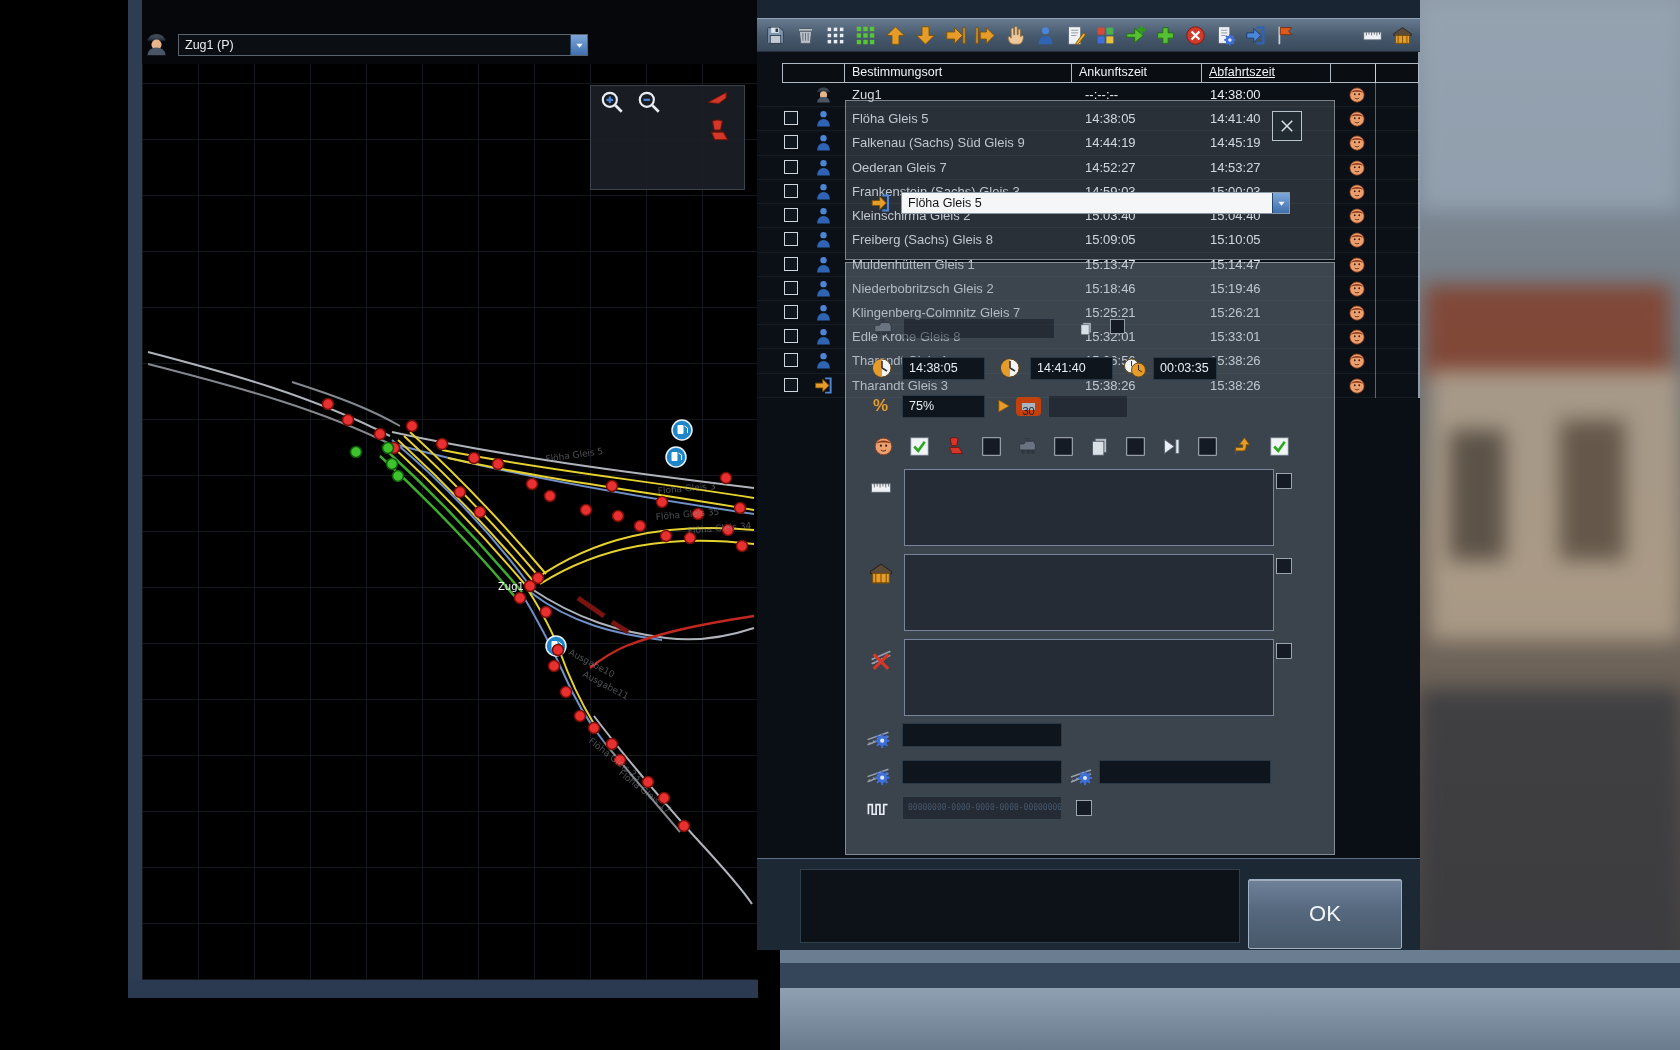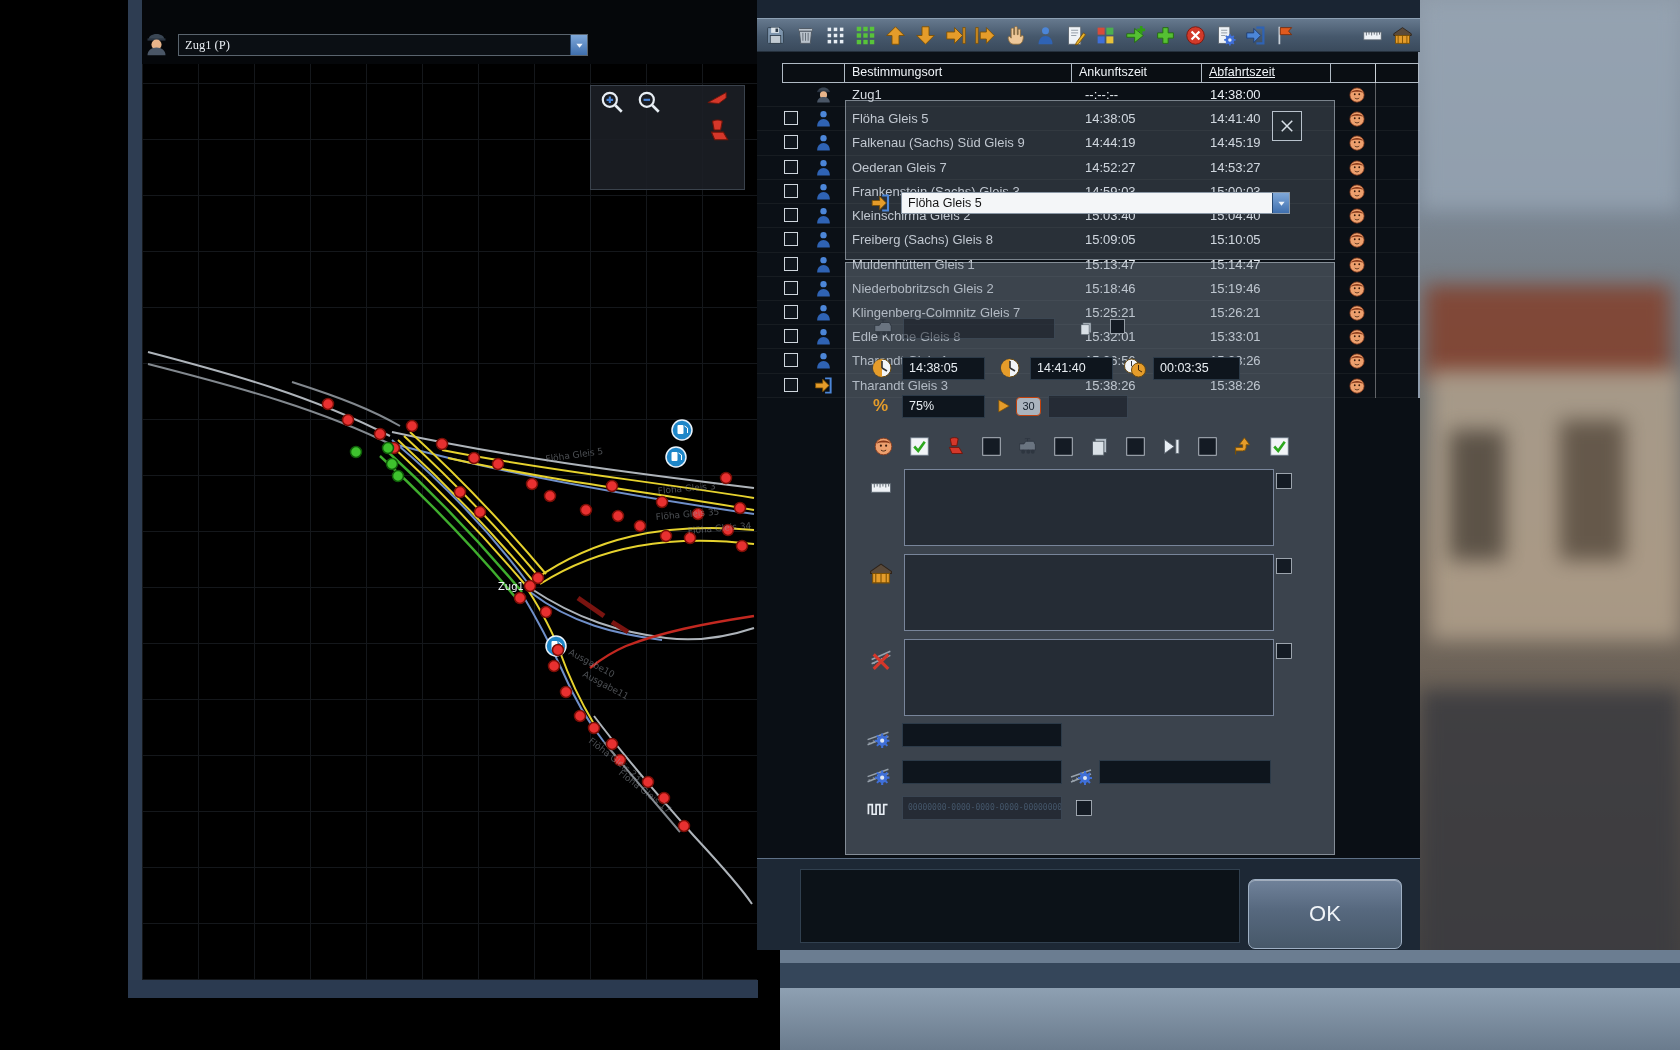--- a/index.html
+++ b/index.html
@@ -22,21 +22,21 @@
   .b6{left:0;top:0;width:260px;height:210px;background:#97a5b4;opacity:.8;}
 
   
   .frame-left{left:128px;top:0;width:14px;height:998px;background:#2e3d52;}
   .frame-bottom{left:128px;top:980px;width:630px;height:18px;background:#2b3a50;}
 
   
   .map-head{left:142px;top:0;width:615px;height:64px;background:#05070a;}
   .avatar{left:1px;top:30px;width:27px;height:28px;}
   .train-dd{left:36px;top:34px;width:410px;height:22px;background:#0b0f14;border:1px solid #5a646e;display:flex;}
-  .train-dd .dd-text{flex:1;color:#e8edf2;font-size:12.5px;line-height:20px;padding-left:6px;white-space:nowrap;overflow:hidden;font-family:Liberation Serif, serif;}
+  .train-dd .dd-text{flex:1;color:#e8edf2;font-size:12.5px;line-height:20px;padding-left:6px;white-space:nowrap;overflow:hidden;}
   .dd-btn{width:17px;background:linear-gradient(180deg,#7fa8d9,#3f6fae);border-left:1px solid #24456e;display:flex;align-items:center;justify-content:center;}
   .dd-btn .icon{width:9px;height:9px;}
 
   
   .map{left:142px;top:64px;width:615px;height:916px;background:#000;
     background-image:repeating-linear-gradient(0deg,#14171b 0 1px,transparent 1px 56px),
                      repeating-linear-gradient(90deg,#14171b 0 1px,transparent 1px 56px);}
   .map svg.tracks{position:absolute;left:0;top:0;width:615px;height:916px;}
   .tG{stroke:#aeb4ba;fill:none;stroke-width:2;}
   .tG2{stroke:#82888e;fill:none;stroke-width:2;}
@@ -97,25 +97,25 @@
   .dd-field .dd-text{flex:1;color:#141414;font-size:12.5px;line-height:20px;padding-left:6px;}
   .i-loco1{left:26px;top:217px;width:24px;height:22px;}
   .f-sched{left:58px;top:218px;width:152px;height:21px;}
   .i-mini{left:232px;top:221px;width:18px;height:15px;}
   .cb1{left:264px;top:218px;width:17px;height:17px;}
   .i-clk1{left:25px;top:256px;width:24px;height:24px;}
   .f-arr{left:57px;top:257px;width:83px;height:23px;}
   .i-clk1b{left:153px;top:256px;width:24px;height:24px;}
   .f-dep{left:185px;top:257px;width:83px;height:23px;}
   .i-clk2{left:276px;top:256px;width:27px;height:24px;}
-  .f-dur{left:308px;top:257px;width:87px;height:23px;}
+  .f-dur{left:308px;top:257px;width:64px;height:23px;}
   .pcticon{left:28px;top:295px;width:20px;height:22px;color:#e59c2a;font-weight:bold;font-size:17px;line-height:22px;}
   .f-pct{left:57px;top:295px;width:83px;height:23px;}
   .i-arrsm{left:150px;top:297px;width:18px;height:18px;}
-  .sp30{left:171px;top:297px;width:25px;height:19px;background:#aab4be;border:1px solid #c2410c;border-radius:4px;
+  .sp30{left:171px;top:297px;width:25px;height:19px;background:#aab4be;border:6px solid #c2410c;border-radius:4px;
         color:#15202c;font-size:11px;font-weight:normal;text-align:center;line-height:17px;}
   .f-spd{left:203px;top:295px;width:80px;height:23px;}
   .optrow{left:0;top:336px;width:470px;height:24px;display:flex;gap:15px;padding-left:28px;}
   .optrow .icon{width:21px;height:21px;flex:0 0 auto;}
   .gico1{left:21px;top:376px;width:30px;height:23px;}
   .gbox1{left:59px;top:369px;width:370px;height:77px;}
   .gcb1{left:430px;top:372px;width:18px;height:18px;}
   .gico2{left:21px;top:461px;width:30px;height:25px;}
   .gbox2{left:59px;top:454px;width:370px;height:77px;}
   .gcb2{left:430px;top:457px;width:18px;height:18px;}
@@ -134,21 +134,21 @@
           font-size:8px !important;color:#44566a !important;line-height:22px !important;overflow:hidden;white-space:nowrap;}
   .cbg{left:230px;top:699px;width:18px;height:18px;}
   .dfield{background:#0e151d;border:1px solid #2c3a48;color:#e9eef3;font-size:12.5px;line-height:21px;padding:0 6px;}
   .dim{background:rgba(10,16,24,0.45);border:1px solid rgba(80,96,112,0.5);color:#9fb0c2;font-size:12px;line-height:20px;padding:0 5px;}
 
   
   .pbottom{left:0;top:858px;width:663px;height:92px;background:#1d2835;border-top:1px solid #5e7086;}
   .note{position:absolute;left:43px;top:10px;width:440px;height:74px;background:#0c1218;border:1px solid #31404f;}
   .ok-button{position:absolute;left:491px;top:20px;width:154px;height:70px;
     background:linear-gradient(180deg,#70829a 0%,#56687e 45%,#475869 100%);
-    border:1px solid #9fb0c4;border-radius:7px;box-shadow:inset 0 1px 0 rgba(255,255,255,.35);
+    border:1px solid #9fb0c4;border-radius:2px;box-shadow:inset 0 1px 0 rgba(255,255,255,.35);
     color:#f0f4f8;font-size:22px;display:flex;align-items:center;justify-content:center;}
 
   
   .strip1{left:780px;top:950px;width:900px;height:13px;background:#6b7d91;}
   .strip2{left:780px;top:963px;width:900px;height:25px;background:#35465a;}
   .strip3{left:780px;top:988px;width:900px;height:62px;background:linear-gradient(180deg,#8ea0b2,#6a7b8d);}
 </style>
 </head>
 <body>
 

